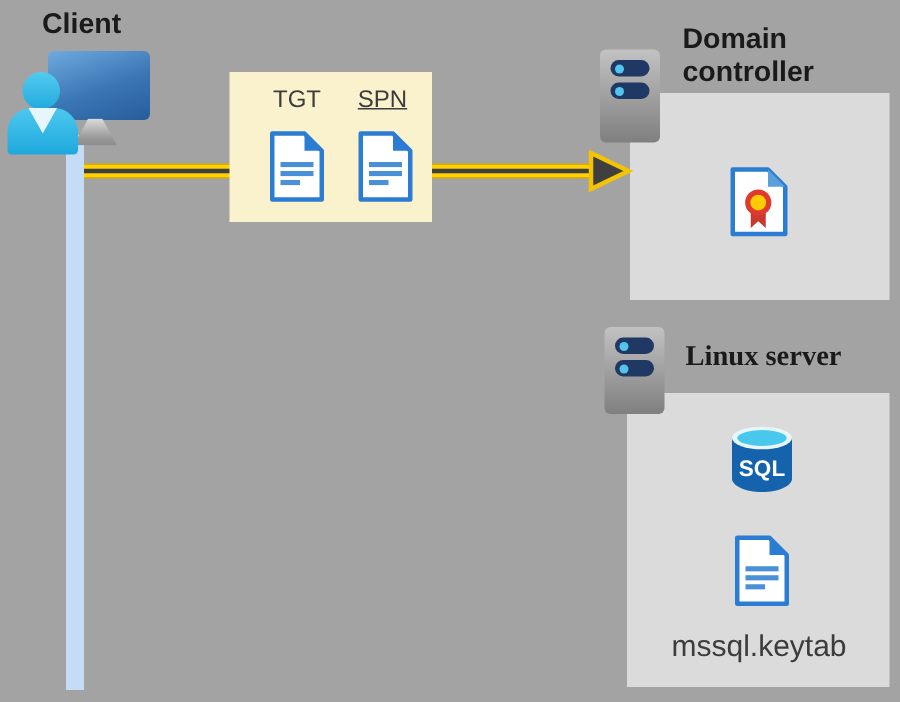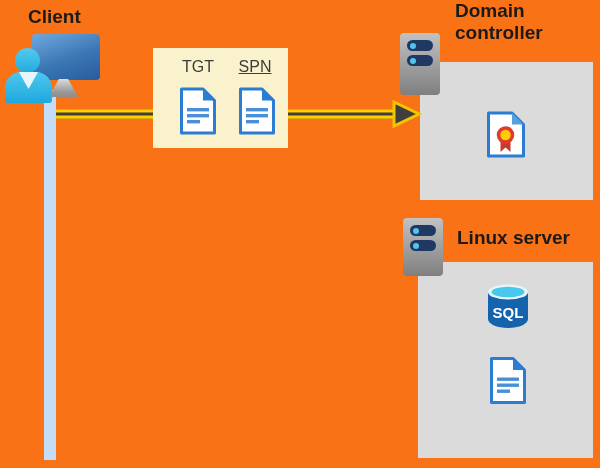--- a/index.html
+++ b/index.html
@@ -1,17 +1,17 @@
 <!DOCTYPE html>
 <html><head>
 <meta charset="utf-8">
 <style>
   html,body{margin:0;padding:0;background:#ffffff;}
   #canvas{
-    position:relative;width:600px;height:468px;background:#f97316;overflow:hidden;
+    position:relative;width:600px;height:468px;background:#a3a3a3;overflow:hidden;
     font-family:"Liberation Sans", sans-serif;
   }
   .abs{position:absolute;}
 
   
   .big-title{font-size:19px;font-weight:bold;color:#1a1a1a;line-height:22px;}
   .small-label{font-size:16px;color:#3c3c3c;}
   .file-label{font-size:20px;color:#3c3c3c;text-align:center;}
 
   
@@ -49,22 +49,22 @@
 
   
   .cred-box{left:153px;top:48px;width:135px;height:100px;background:#faf2cd;z-index:3;}
   .cred-label{position:absolute;top:10px;width:40px;text-align:center;}
   .cred-doc{position:absolute;top:39px;}
 
   
   .gray-box{background:#dbdbdb;z-index:1;}
   .dc-box{left:420px;top:62px;width:173px;height:138px;}
   .ls-box{left:418px;top:262px;width:175px;height:196px;}
-  .dc-title{left:455px;top:0;width:140px;z-index:2;}
-  .ls-title{left:457px;top:227px;width:140px;z-index:2;}
+  .dc-title{left:455px;top:16px;width:140px;z-index:2;}
+  .ls-title{left:457px;top:227px;width:140px;z-index:2;font-family:Liberation Serif, serif;}
 
   
   .server-icon{
     width:40px;border-radius:4px;z-index:3;
     background:linear-gradient(180deg,#c2c2c2 0%,#9d9d9d 55%,#7f7f7f 100%);
   }
   .server-slot{
     position:absolute;left:7px;width:26px;height:11px;border-radius:6px;background:#1f3864;
   }
   .server-slot .dot{
@@ -157,14 +157,15 @@
   </svg>
 
   <svg class="abs icon-abs" style="left:488px;top:356px;" width="40" height="49" viewBox="0 0 40 48">
     <path d="M3.5 2 H25 L36.5 13.5 V46 H3.5 Z" fill="#ffffff" stroke="#2b7cd3" stroke-width="3" stroke-linejoin="round"></path>
     <path d="M25 2 L36.5 13.5 H25 Z" fill="#2b7cd3"></path>
     <rect x="9" y="21" width="22" height="3.4" fill="#4a90d9"></rect>
     <rect x="9" y="27" width="22" height="3.4" fill="#4a90d9"></rect>
     <rect x="9" y="33" width="13" height="3.4" fill="#4a90d9"></rect>
   </svg>
 
+  <div class="abs file-label keytab-text">mssql.keytab</div>
 
 </div>
 
 </body></html>

